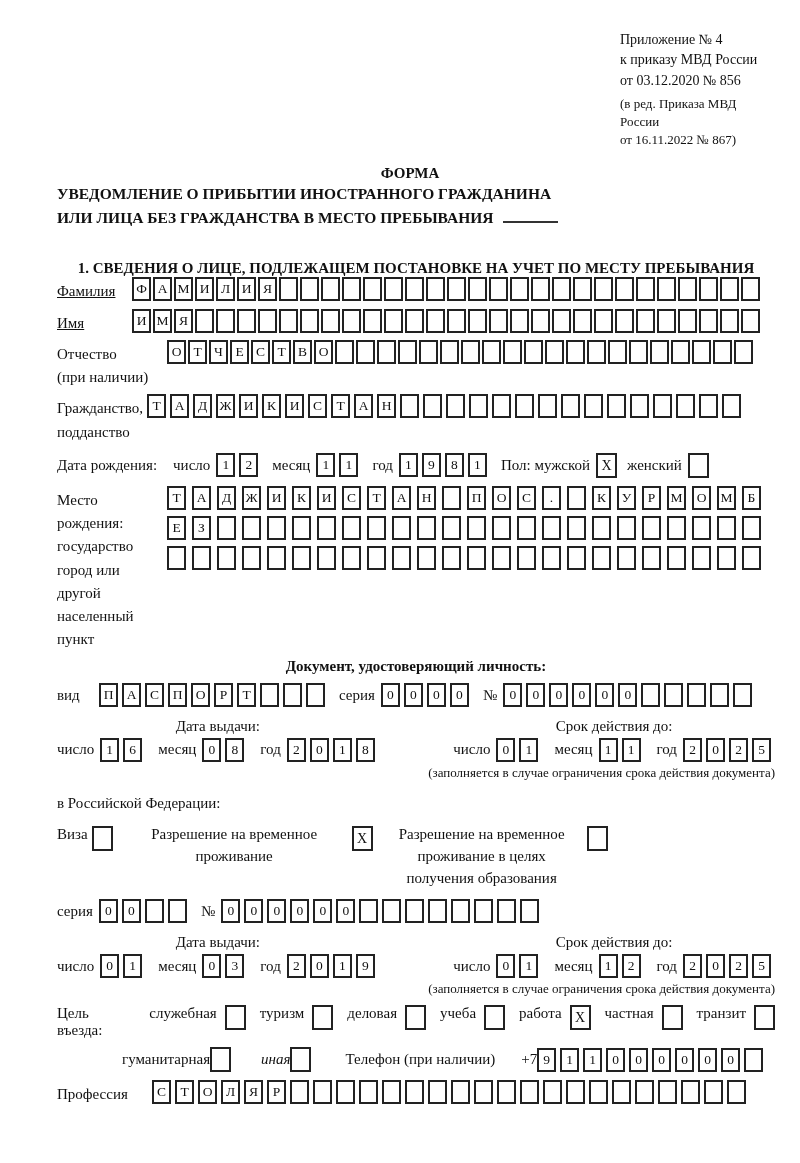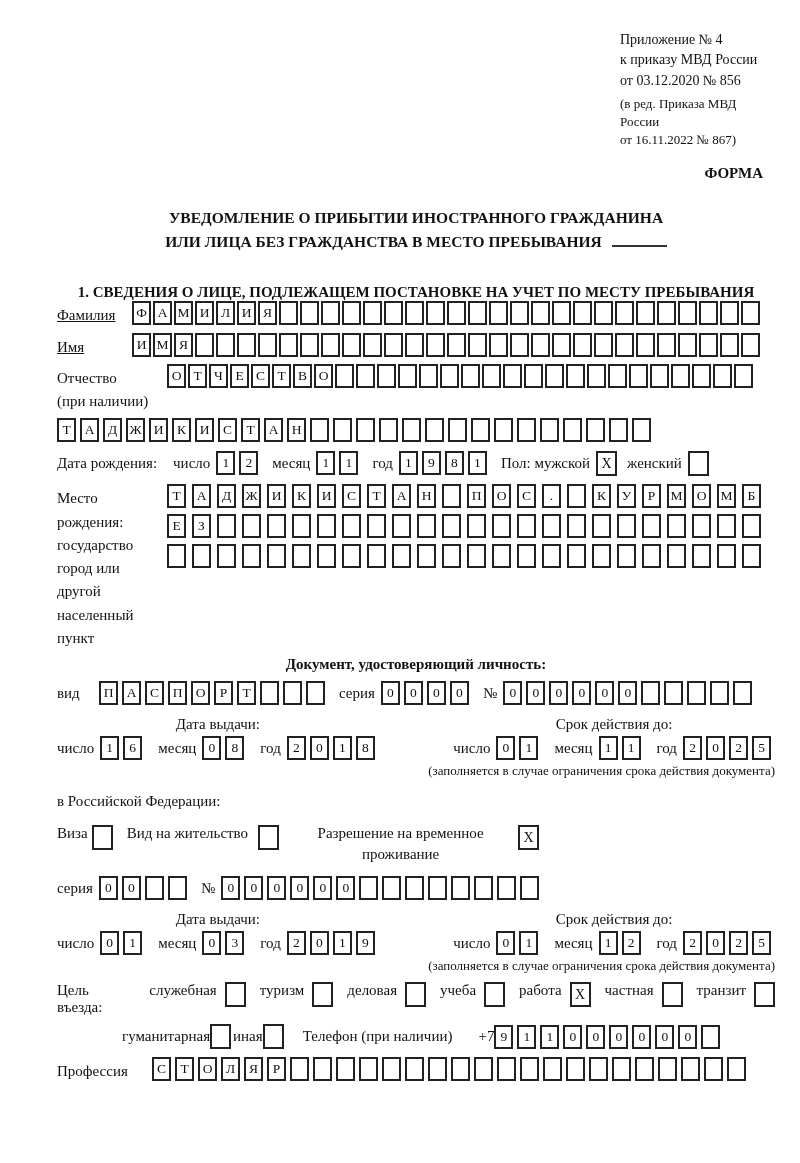--- a/index.html
+++ b/index.html
@@ -4,24 +4,24 @@
 <style>
   html,body{margin:0;padding:0;background:#ffffff;}
   body{width:800px;height:1163px;overflow:hidden;color:#111;
        font-family:"Liberation Serif","DejaVu Serif",serif;font-size:15px;}
   .page{padding:30px 25px 0 57px;box-sizing:border-box;width:800px;}
 
   
   .hdr{margin-left:563px;line-height:1.45;}
   .hdr .l1{font-size:14px;}
   .hdr .l2{font-size:13px;margin-top:4px;line-height:1.4;}
-  .forma{font-weight:bold;font-size:15px;text-align:right;margin:16px 12px 0 0;}
+  .forma{font-weight:bold;font-size:15px;text-align:center;margin:16px 12px 0 0;}
 
   
-  .title{text-align:center;font-weight:bold;font-size:15.5px;margin-top:24px;line-height:1.55;}
+  .title{text-align:left;font-weight:bold;font-size:15.5px;line-height:1.55;}
   .blank-line{display:inline-block;width:55px;border-bottom:2px solid #333;height:0.85em;margin-left:10px;}
   .sec-head{text-align:center;font-weight:bold;font-size:15px;margin-top:30px;}
 
   
   .cell{display:inline-block;box-sizing:border-box;width:19px;height:24px;border:2px solid #222;
         margin-right:2px;text-align:center;font-size:13.5px;line-height:20px;background:#fff;flex:0 0 auto;}
   .cells{display:inline-flex;flex-wrap:nowrap;vertical-align:middle;}
   .cells.gap .cell{margin-right:4px;}
   .cells.gap2 .cell{margin-right:6px;}
 
@@ -191,20 +191,24 @@
         <span class="cell"></span>
         <span class="cell"></span>
         <span class="cell"></span>
         <span class="cell"></span>
         <span class="cell"></span>
         <span class="cell"></span>
       </span>
   </div>
 
   <div class="frow">
+    <div class="rlabel w90">
+      <div>Гражданство,</div>
+      <div>подданство</div>
+    </div>
     <span class="cells gap">
         <span class="cell">Т</span>
         <span class="cell">А</span>
         <span class="cell">Д</span>
         <span class="cell">Ж</span>
         <span class="cell">И</span>
         <span class="cell">К</span>
         <span class="cell">И</span>
         <span class="cell">С</span>
         <span class="cell">Т</span>
@@ -432,26 +436,26 @@
   <div class="intro">
     <div>в Российской Федерации:</div>
   </div>
 
   <div class="opt-row">
     <div class="opt">
       <span class="olabel">Виза</span>
       <span class="cbox" style="margin-left:4px;"></span>
     </div>
     <div class="opt">
-      <span class="olabel">Вид на жительство</span>
-      <span class="cbox"></span>
-    </div>
-    <div class="opt">
       <span class="olabel center wrap210">Разрешение на временное проживание</span>
       <span class="cbox">X</span>
+    </div>
+    <div class="opt" style="margin-right:0;">
+      <span class="olabel center wrap190">Разрешение на временное проживание в целях получения образования</span>
+      <span class="cbox"></span>
     </div>
   </div>
 
   <div class="frow">
     <span class="inline-lbl first">серия</span>
     <span class="cells gap">
         <span class="cell">0</span>
         <span class="cell">0</span>
         <span class="cell"></span>
         <span class="cell"></span>
@@ -537,23 +541,23 @@
     <span class="cbox">X</span>
     <span class="plabel">частная</span>
     <span class="cbox"></span>
     <span class="plabel">транзит</span>
     <span class="cbox"></span>
   </div>
 
   <div class="purpose2">
     <span class="plabel first">гуманитарная</span>
     <span class="cbox"></span>
-    <span class="plabel" style="padding-left:2px;">иная</span>
-    <span class="cbox"></span>
-    <span class="plabel" style="padding-left:19px;">Телефон (при наличии)</span>
+    <span class="plabel" style="padding-left:30px;font-style:italic;">иная</span>
+    <span class="cbox"></span>
+    <span class="plabel" style="padding-left:34px;">Телефон (при наличии)</span>
     <span class="plabel" style="padding-left:26px;">+7</span>
     <span class="cells gap">
         <span class="cell">9</span>
         <span class="cell">1</span>
         <span class="cell">1</span>
         <span class="cell">0</span>
         <span class="cell">0</span>
         <span class="cell">0</span>
         <span class="cell">0</span>
         <span class="cell">0</span>

